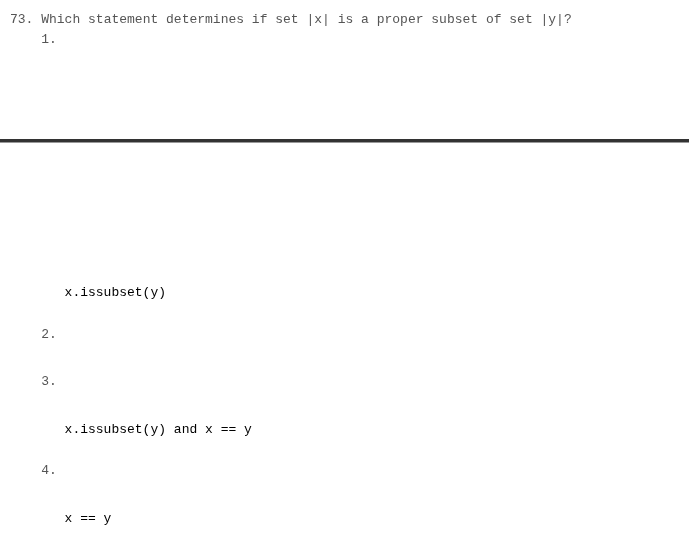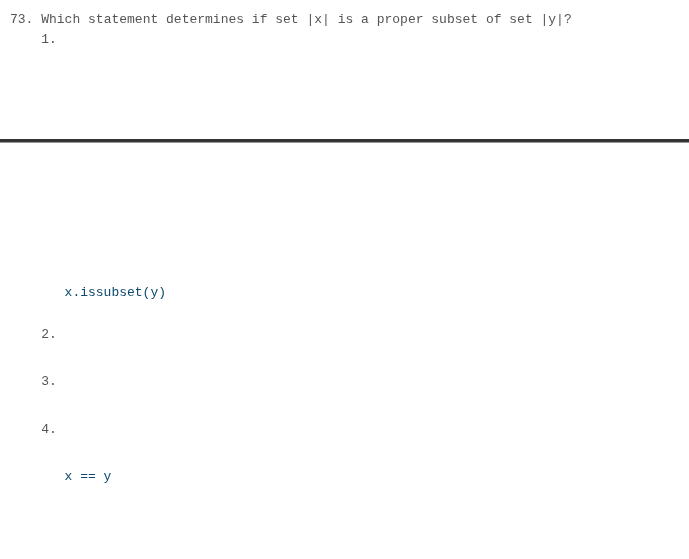--- a/index.html
+++ b/index.html
@@ -36,21 +36,21 @@
     border-bottom: 1px solid #999999;
     margin: 0;
     height: 0;
   }
   .bottom-block {
     padding-top: 140px;
     padding-left: 10px;
   }
   .code-line {
     white-space: pre;
-    color: #0c4a6e;
+    color: #000000;
     margin: 0;
     line-height: 1.5;
   }
   .opt-num {
     white-space: pre;
     color: #555555;
     margin: 18px 0 28px 0;
     line-height: 1.5;
   }
   .opt-from-code {
@@ -72,20 +72,21 @@
 
   <div class="bottom-block">
 
     <div class="code-line">       <span>x.issubset(y)</span></div>
 
     <div class="opt-num opt-from-code">    <span>2.</span></div>
 
 
     <div class="opt-num opt-from-code">    <span>3.</span></div>
 
+    <div class="code-line">       <span>x.issubset(y) and x == y</span></div>
 
     <div class="opt-num opt-from-code">    <span>4.</span></div>
 
     <div class="code-line">       <span>x == y</span></div>
 
   </div>
 
 </div>
 
 </body></html>

